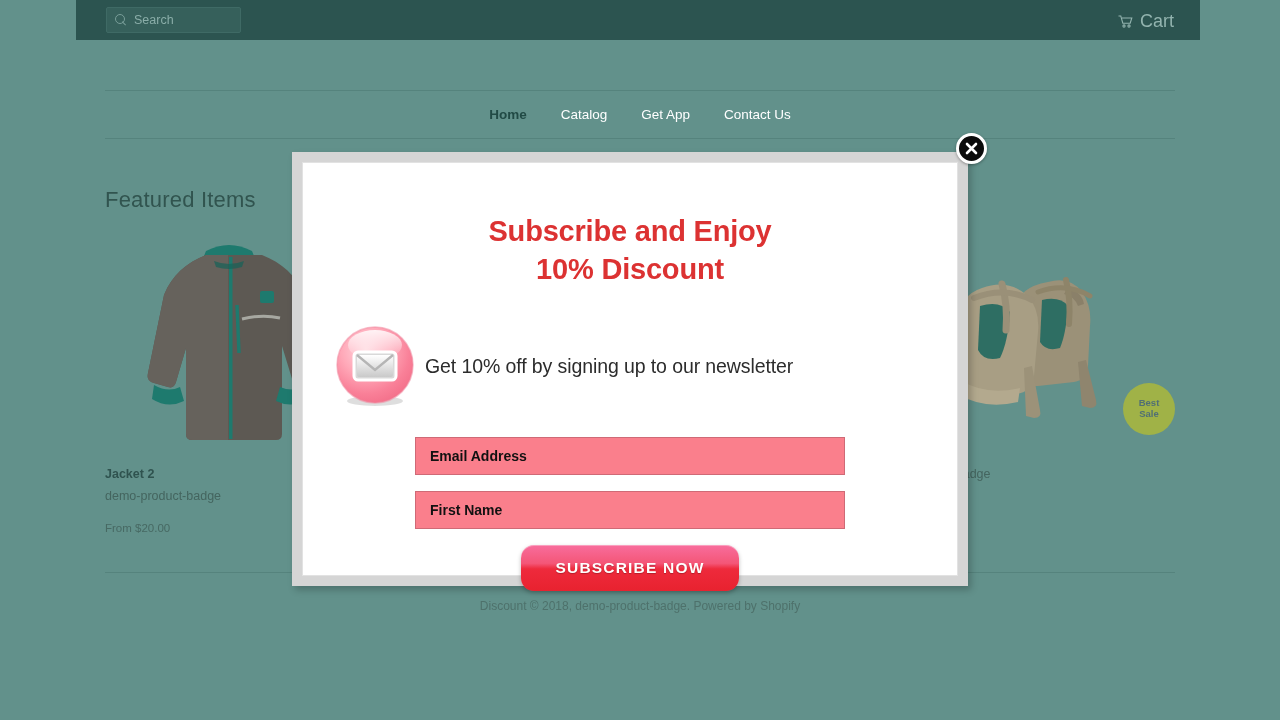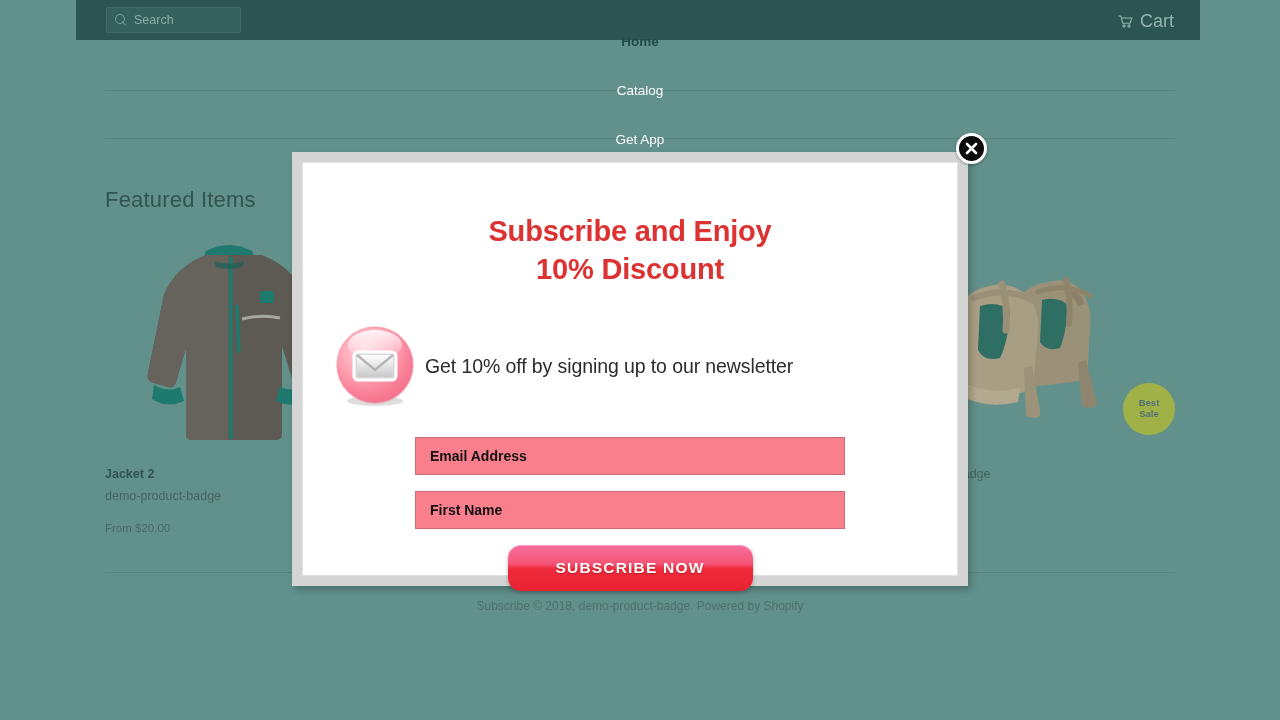--- a/index.html
+++ b/index.html
@@ -44,21 +44,21 @@
   .cart-icon{ width:15px; height:13px; position:relative; }
   .cart-icon svg{ display:block; }
 
   
   .page{ position:absolute; left:0; top:40px; width:1280px; }
   .rule{ width:1070px; margin:0 auto; height:1px; background:#55837d; }
   .rule.r1{ margin-top:50px; }
   .rule.r2{ margin-top:0; }
   .nav{
     width:1070px; margin:0 auto; height:47px;
-    display:flex; align-items:center; justify-content:center; gap:34px;flex-direction:column;
+    display:flex; align-items:center; justify-content:center; gap:34px;
   }
   .nav a{
     font-size:13.5px; color:#ffffff; text-decoration:none; cursor:pointer;
   }
   .nav a.active{ font-weight:bold; color:#214a45; }
 
   
   .featured-title{
     width:1070px; margin:0 auto; padding-top:48px;
     font-size:22px; font-weight:400; color:#31544f; letter-spacing:.2px;
@@ -137,21 +137,21 @@
   }
   .field input{
     width:100%; background:transparent; border:none; outline:none;
     font-family:"Liberation Sans",sans-serif;
     font-size:14px; font-weight:bold; color:#111;
   }
   .field input::placeholder{ color:#111; opacity:1; font-weight:bold; }
 
   .btn-wrap{ display:flex; justify-content:center; margin-top:8px; }
   .subscribe-btn{
-    width:245px; height:46px; border:none; cursor:pointer;
+    width:218px; height:46px; border:none; cursor:pointer;
     border-radius:13px;
     background:linear-gradient(to bottom, #f86d9d 0%, #f45677 40%, #ee2a3c 52%, #e8222f 100%);
     color:#fff; font-family:"Liberation Sans",sans-serif;
     font-size:15.5px; font-weight:bold; letter-spacing:1.2px;
     box-shadow:0 2px 4px rgba(0,0,0,.25), inset 0 1px 0 rgba(255,255,255,.35);
     text-shadow:0 1px 1px rgba(0,0,0,.25);
   }
 </style>
 </head>
 <body>
@@ -259,21 +259,21 @@
       </div>
       <div class="pname"></div>
       <div class="pvendor">oduct-badge</div>
       <div class="pprice"></div>
     </div>
 
   </div>
 
   <div class="footrule"></div>
   <div class="footer">
-    <span>Subscribe © 2018, demo-product-badge. Powered by </span><a href="#">Shopify</a>
+    <span>Discount © 2018, demo-product-badge. Powered by </span><a href="#">Shopify</a>
   </div>
 
 </div>
 
 <div class="overlay">
 
   <div class="modal-close">
     <svg width="15" height="15" viewBox="0 0 15 15">
       <path d="M3 3 L12 12 M12 3 L3 12" stroke="#fff" stroke-width="2.6" stroke-linecap="round"></path>
     </svg>

